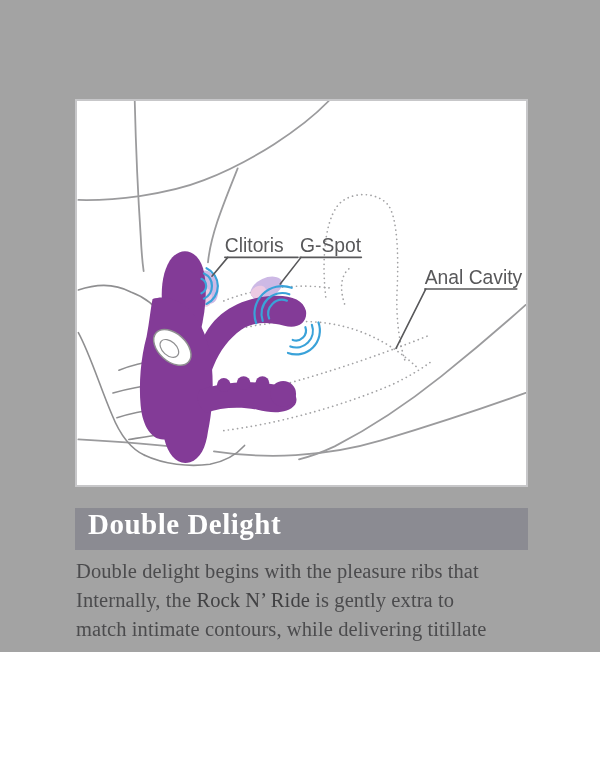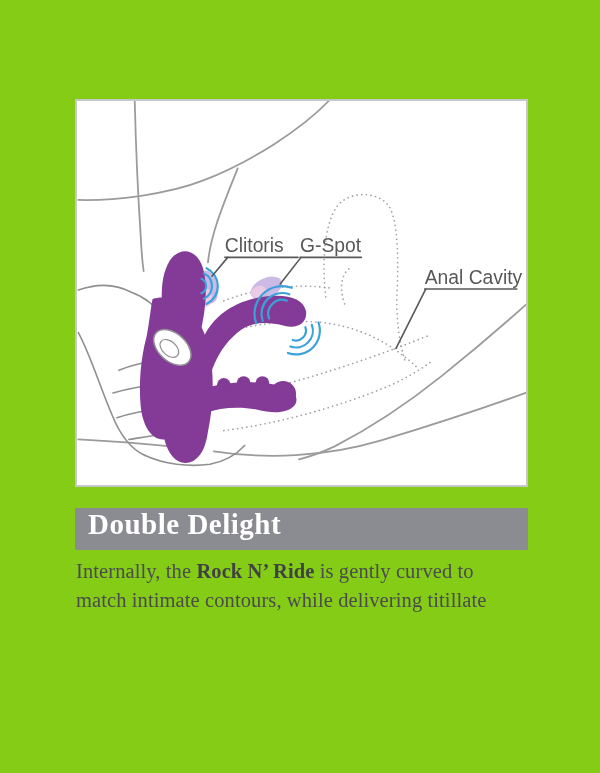--- a/index.html
+++ b/index.html
@@ -1,17 +1,17 @@
 <!DOCTYPE html>
 <html><head>
 <meta charset="utf-8">
 <style>
   html,body{margin:0;padding:0;background:#ffffff;}
   .page{
-    position:relative;width:600px;height:773px;background:#84cc16;overflow:hidden;
+    position:relative;width:600px;height:652px;background:#a3a3a3;overflow:hidden;
     font-family:"Liberation Serif",serif;
   }
   .illustration-box{
     position:absolute;left:75px;top:99px;width:453px;height:388px;
     border:2px solid #c7c7c9;box-sizing:border-box;background:#ffffff;
   }
   .illustration-box svg{display:block;width:100%;height:100%;}
   .title-bar{
     position:absolute;left:75px;top:508px;width:453px;height:42px;
     display:flex;align-items:flex-start;box-sizing:border-box;padding-left:13px;
@@ -19,21 +19,21 @@
   .title-bar .title-text{
     color:#ffffff;font-family:"Liberation Serif",serif;font-weight:bold;
     font-size:29px;letter-spacing:0.5px;white-space:nowrap;
   }
   .body-text{
     position:absolute;left:76px;top:557px;width:470px;
     font-family:"Liberation Serif",serif;font-size:20.5px;line-height:29px;
     color:#4b4b4d;letter-spacing:0.1px;
   }
   .body-text .line{white-space:nowrap;}
-  .body-text b{font-weight:bold;color:#414143;}
+  .body-text b{font-weight:normal;color:#414143;}
   svg text{font-family:"Liberation Sans","DejaVu Sans",sans-serif;}
 </style>
 </head>
 <body>
 
 <div class="page">
 
   <div class="illustration-box">
     <svg viewBox="75 99 453 388">
 
@@ -122,17 +122,18 @@
         <text x="426" y="284">Anal Cavity</text>
       </g>
     </svg>
   </div>
 
   <div class="title-bar" style="background:#8b8b92;">
     <span class="title-text">Double Delight</span>
   </div>
 
   <div class="body-text">
-    <div class="line"><span>Internally, the </span><b>Rock N’ Ride</b><span> is gently curved to</span></div>
+    <div class="line">Double delight begins with the pleasure ribs that</div>
+    <div class="line"><span>Internally, the </span><b>Rock N’ Ride</b><span> is gently extra to</span></div>
     <div class="line">match intimate contours, while delivering titillate</div>
   </div>
 
 </div>
 
 </body></html>

